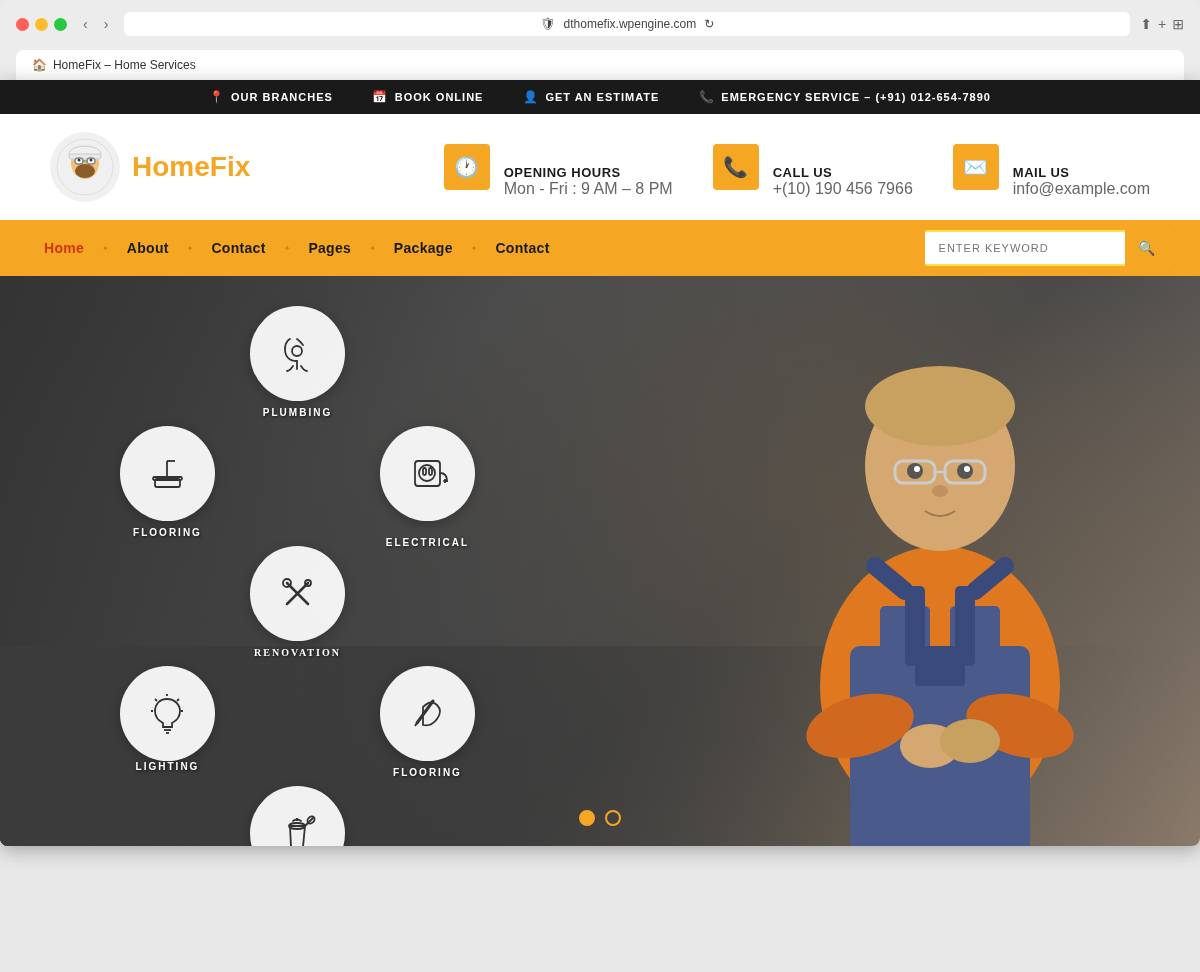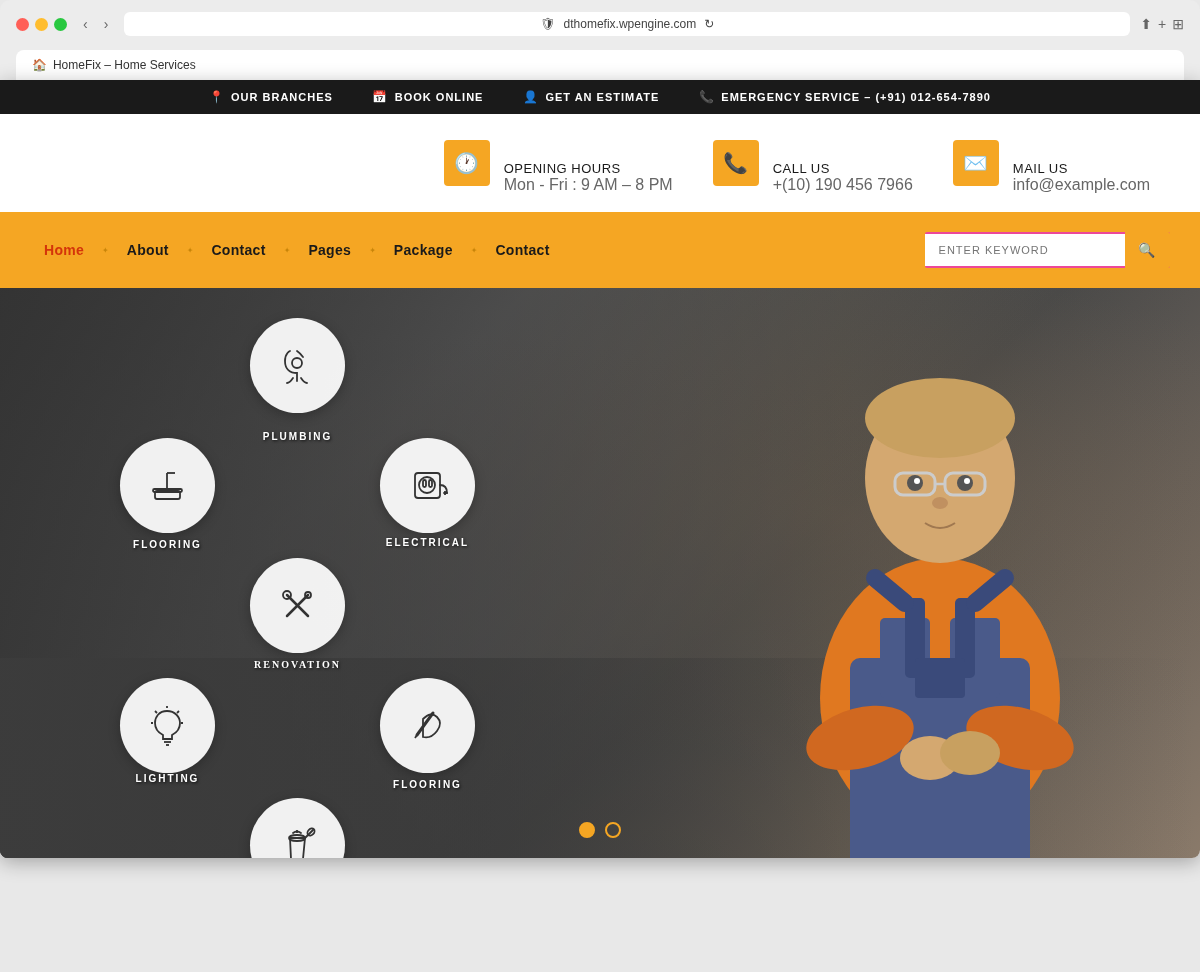--- a/index.html
+++ b/index.html
@@ -83,41 +83,41 @@
     .header-info {
       display: flex; flex: 1; justify-content: flex-end; gap: 40px; align-items: center;
     }
     .info-item { display: flex; align-items: center; gap: 14px; }
     .info-icon {
       width: 46px; height: 46px; background: #f5a623;
       border-radius: 4px; display: flex; align-items: center; justify-content: center;
       font-size: 20px; color: white; flex-shrink: 0;
     }
     .info-text { display: flex; flex-direction: column; }
-    .info-label { font-size: 13px; font-weight: 400; color: #1a1a1a; text-transform: uppercase; letter-spacing: 0.5px; margin-top: 29px; }
+    .info-label { font-size: 13px; font-weight: 700; color: #1a1a1a; text-transform: uppercase; letter-spacing: 0.5px; margin-top: 29px; }
     .info-value { font-size: 16px; color: #666; }
 
     
     .nav-bar {
       background: #f5a623;
       display: flex; align-items: center;
       padding: 0 30px;
     }
     .nav-links { display: flex; align-items: center; flex: 1; gap: 4px; }
     .nav-item {
       padding: 16px 14px; font-size: 14px; font-weight: 600; cursor: pointer;
       display: flex; align-items: center; gap: 6px; text-decoration: none; color: #1a1a1a;
       letter-spacing: 0.3px;
     }
     .nav-item.active { color: #d4340a; }
     .nav-dot { font-size: 8px; color: #c8850a; }
     .search-area {
       display: flex; align-items: center;
-      background: #ec4899; border-radius: 2px; overflow: hidden;
-      margin: 20px 0;
+      background: #fde047; border-radius: 2px; overflow: hidden;
+      margin: 10px 0;
     }
     .search-input {
       border: none; outline: none; padding: 10px 14px; font-size: 11px; color: #999;
       letter-spacing: 1px; text-transform: uppercase; width: 200px;
     }
     .search-btn {
       background: #f5a623; border: none; padding: 10px 14px; cursor: pointer; color: white; font-size: 14px;
     }
 
     
@@ -199,20 +199,44 @@
       <span class="top-bar-icon">👤</span>
       <span>GET AN ESTIMATE</span>
     </div>
     <div class="top-bar-item">
       <span class="top-bar-icon">📞</span>
       <span>EMERGENCY SERVICE – (+91) 012-654-7890</span>
     </div>
   </div>
 
   <div class="header">
+    <div class="logo-area">
+      <div class="logo-icon">
+        <svg width="60" height="60" viewBox="0 0 60 60">
+          <circle cx="30" cy="30" r="28" fill="#f0f0f0" stroke="#ddd" stroke-width="1"></circle>
+
+          <ellipse cx="30" cy="26" rx="14" ry="16" fill="#f4c07a"></ellipse>
+
+          <ellipse cx="30" cy="17" rx="16" ry="8" fill="#f0f0f0" stroke="#ccc" stroke-width="1"></ellipse>
+          <rect x="14" y="17" width="32" height="5" rx="2" fill="#e8e8e8" stroke="#ccc" stroke-width="1"></rect>
+
+          <rect x="20" y="21" width="8" height="6" rx="3" fill="white" stroke="#888" stroke-width="1.5"></rect>
+          <rect x="32" y="21" width="8" height="6" rx="3" fill="white" stroke="#888" stroke-width="1.5"></rect>
+          <line x1="28" y1="24" x2="32" y2="24" stroke="#888" stroke-width="1.5"></line>
+
+          <ellipse cx="30" cy="34" rx="10" ry="7" fill="#8b5c2a"></ellipse>
+
+          <circle cx="24" cy="23" r="1.5" fill="#333"></circle>
+          <circle cx="36" cy="23" r="1.5" fill="#333"></circle>
+        </svg>
+      </div>
+      <div class="logo-text">
+        <span>Home</span><span style="color:#f5a623">Fix</span>
+      </div>
+    </div>
     <div class="header-info">
       <div class="info-item">
         <div class="info-icon">🕐</div>
         <div class="info-text">
           <span class="info-label">OPENING HOURS</span>
           <span class="info-value">Mon - Fri : 9 AM – 8 PM</span>
         </div>
       </div>
       <div class="info-item">
         <div class="info-icon">📞</div>
@@ -298,21 +322,21 @@
         <rect x="185" y="340" width="50" height="40" rx="4" fill="#3a4a7a"></rect>
 
         <line x1="175" y1="285" x2="145" y2="260" stroke="#3a4a7a" stroke-width="18" stroke-linecap="round"></line>
         <line x1="245" y1="285" x2="275" y2="260" stroke="#3a4a7a" stroke-width="18" stroke-linecap="round"></line>
       </svg>
     </div>
 
     <div style="position:absolute;left:120px;top:30px;z-index:5;">
 
       <div style="position:absolute;left:130px;top:0;">
-        <div style="display:flex;flex-direction:column;align-items:center;gap:18px;">
+        <div style="display:flex;flex-direction:column;align-items:center;gap:6px;">
           <div style="width:95px;height:95px;background:rgba(255,255,255,0.93);border-radius:50%;display:flex;align-items:center;justify-content:center;box-shadow:0 3px 12px rgba(0,0,0,0.25);">
             <svg width="45" height="45" viewBox="0 0 45 45" fill="none" stroke="#333" stroke-width="1.8">
 
               <path d="M15 8 C15 8 10 10 10 18 C10 26 15 30 22 30 L22 38" stroke-linecap="round"></path>
               <path d="M22 8 C22 8 25 10 28 14" stroke-linecap="round"></path>
               <circle cx="22" cy="20" r="5"></circle>
               <path d="M18 35 C16 38 14 40 12 40" stroke-linecap="round"></path>
               <path d="M26 35 C28 38 30 40 32 40" stroke-linecap="round"></path>
             </svg>
           </div>
@@ -329,21 +353,21 @@
               <line x1="22" y1="10" x2="22" y2="28"></line>
               <line x1="22" y1="10" x2="30" y2="10"></line>
               <rect x="8" y="26" width="29" height="3" rx="1.5"></rect>
             </svg>
           </div>
           <span style="color:white;font-size:10px;font-weight:700;letter-spacing:2px;text-shadow:1px 1px 3px rgba(0,0,0,0.8);">FLOORING</span>
         </div>
       </div>
 
       <div style="position:absolute;left:260px;top:120px;">
-        <div style="display:flex;flex-direction:column;align-items:center;gap:4px;">
+        <div style="display:flex;flex-direction:column;align-items:center;gap:16px;">
           <div style="width:95px;height:95px;background:rgba(255,255,255,0.93);border-radius:50%;display:flex;align-items:center;justify-content:center;box-shadow:0 3px 12px rgba(0,0,0,0.25);">
             <svg width="45" height="45" viewBox="0 0 45 45" fill="none" stroke="#333" stroke-width="1.8">
 
               <rect x="10" y="10" width="25" height="25" rx="3"></rect>
               <circle cx="22" cy="22" r="8"></circle>
               <rect x="18" y="17" width="3" height="7" rx="1.5"></rect>
               <rect x="24" y="17" width="3" height="7" rx="1.5"></rect>
 
               <path d="M35 22 Q42 22 42 30" stroke-linecap="round"></path>
               <path d="M42 30 L39 30" stroke-linecap="round"></path>

